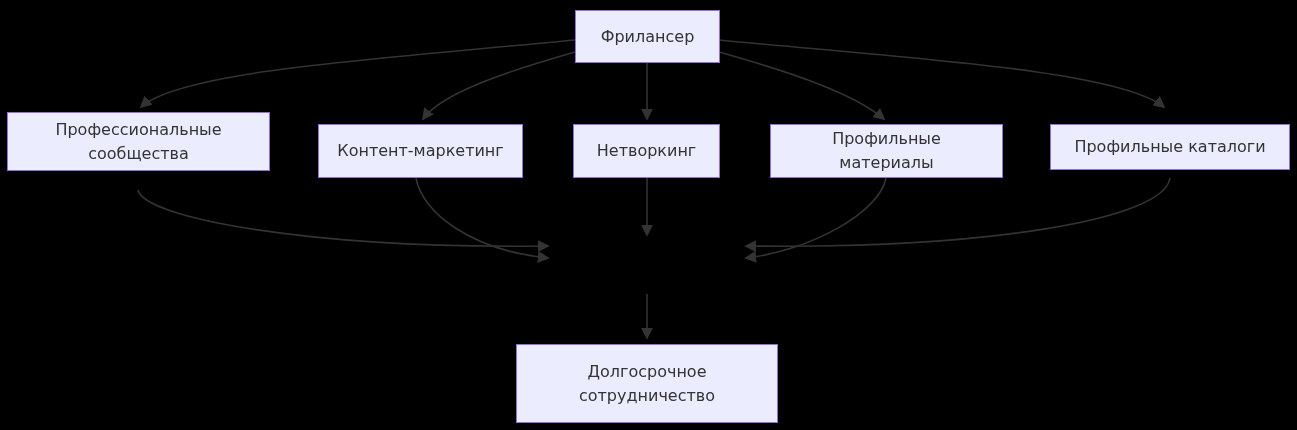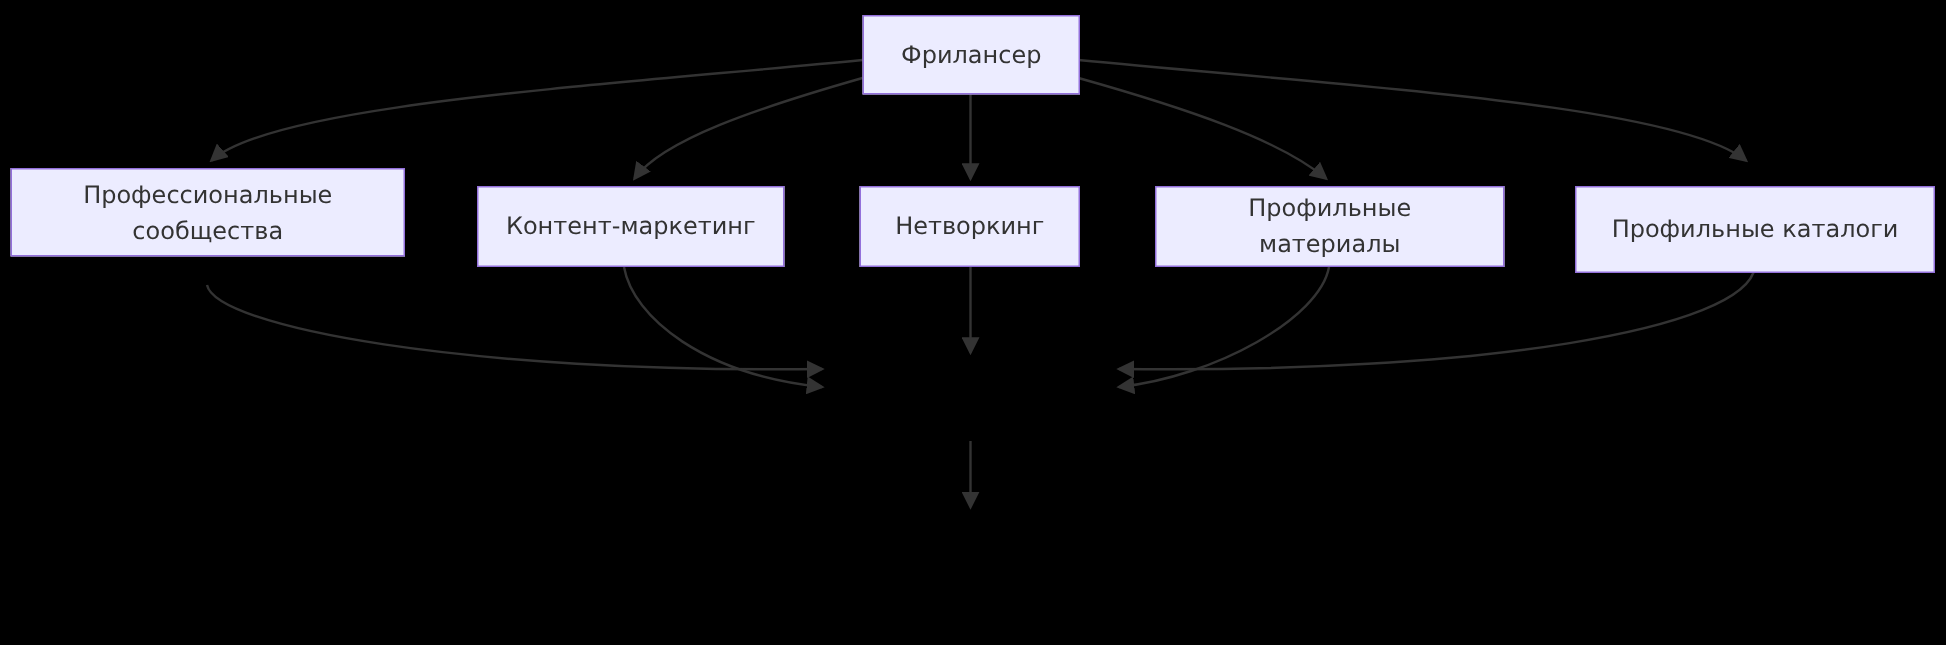--- a/index.html
+++ b/index.html
@@ -51,21 +51,21 @@
     justify-content: center;
     text-align: center;
     padding: 0 14px;
   }
   
   .n-freelancer       { left: 575px;  top: 10px;  width: 145px; height: 53px; }
   .n-communities      { left: 7px;    top: 112px; width: 263px; height: 59px; }
   .n-content          { left: 318px;  top: 124px; width: 205px; height: 54px; }
   .n-networking       { left: 573px;  top: 124px; width: 147px; height: 54px; }
   .n-edu              { left: 770px;  top: 124px; width: 233px; height: 54px; }
-  .n-catalogs         { left: 1050px; top: 124px; width: 240px; height: 58px; }
+  .n-catalogs         { left: 1050px; top: 124px; width: 240px; height: 46px; }
   .n-direct           { left: 553px;  top: 240px; width: 188px; height: 54px; }
   .n-longterm         { left: 516px;  top: 344px; width: 262px; height: 79px; }
 </style>
 </head>
 <body>
 
 <div class="diagram">
 
   <svg class="edge-layer" viewBox="0 0 1297 430" xmlns="http://www.w3.org/2000/svg">
     <defs>
@@ -104,14 +104,17 @@
 
   <div class="node n-edu">
     <span>Профильные материалы</span>
   </div>
 
   <div class="node n-catalogs">
     <span>Профильные каталоги</span>
   </div>
 
 
+  <div class="node n-longterm">
+    <span>Долгосрочное сотрудничество</span>
+  </div>
 
 </div>
 
 </body></html>

